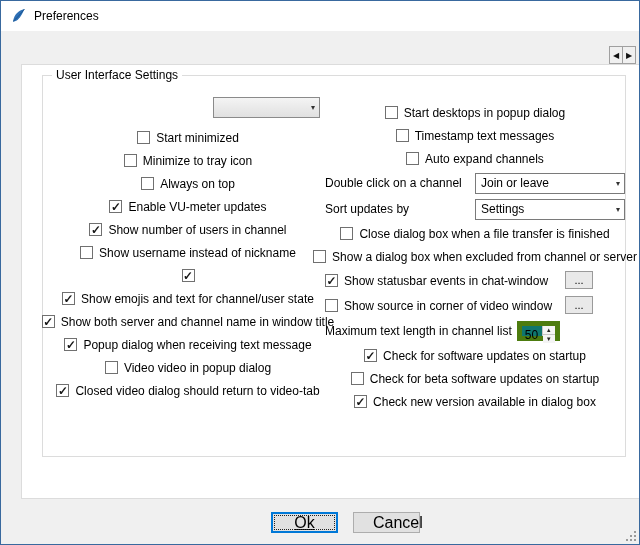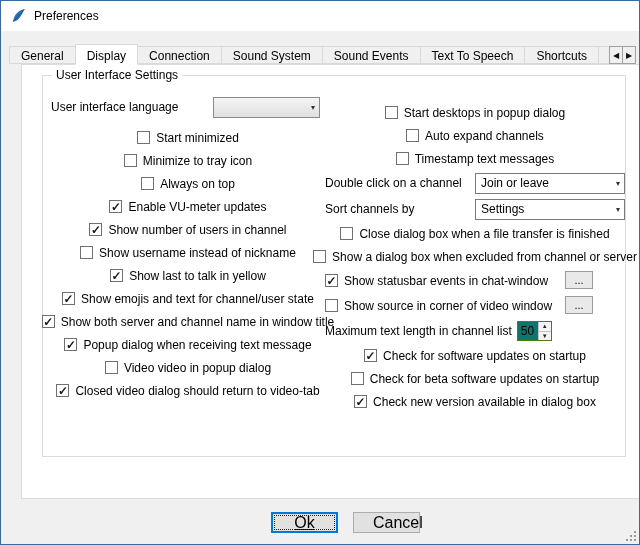--- a/index.html
+++ b/index.html
@@ -61,21 +61,21 @@
 
   .combo-row { position:relative; height:26px; display:flex; align-items:center; }
   .combo-row .combo { position:absolute; right:0; width:150px; }
 
   .cbb-row { position:relative; height:25px; display:flex; align-items:center; gap:6px; }
   .dots-btn { position:absolute; left:240px; top:3px; width:28px; height:18px;
               background:#e9e9e9; border:1px solid #9a9a9a; font-size:11px; line-height:12px;
               text-align:center; font-family:"Liberation Sans", sans-serif; }
 
   .spin-row { height:26px; display:flex; align-items:center; }
-  .spin { margin-left:5px; display:inline-flex; height:20px; border:1px solid #4d7c0f; background:#0f766e; }
+  .spin { margin-left:5px; display:inline-flex; height:20px; border:5px solid #4d7c0f; background:#0f766e; }
   .spin-val { width:20px; padding-left:3px; line-height:18px; }
   .spin-btns { width:13px; display:flex; flex-direction:column; border-left:1px solid #c5c5c5; }
   .spin-btn { flex:1; font-size:6px; line-height:8px; text-align:center; background:#f4f4f4; color:#222; }
   .spin-btn + .spin-btn { border-top:1px solid #c5c5c5; }
 
   
   .btn { position:absolute; top:511px; width:67px; height:21px; background:#e1e1e1;
          border:1px solid #adadad; text-align:center; line-height:18px; font-size:16px;
          font-family:"Liberation Sans", sans-serif; }
   .btn-ok { left:270px; border:1px solid #0078d7; box-shadow:inset 0 0 0 1px #0078d7;
@@ -93,46 +93,35 @@
   <div class="titlebar">
     <span class="app-icon">
       <svg viewBox="0 0 16 16" width="16" height="16">
         <path d="M3 13.5 C4 6.5, 8.5 2.5, 14.5 1 C12.5 5.5, 11 8.5, 8 11.5 C6.3 13, 4.8 13.5, 3 13.5 Z" fill="#2d6fb5"></path>
         <path d="M3 13.5 C6.5 10.5, 10 6.5, 14.5 1" stroke="#174f85" stroke-width="0.8" fill="none"></path>
       </svg>
     </span>
     <span class="title">Preferences</span>
   </div>
 
-  <div class="tabs">
-    <div class="tab">General</div>
-    <div class="tab active">Display</div>
-    <div class="tab">Connection</div>
-    <div class="tab">Sound System</div>
-    <div class="tab">Sound Events</div>
-    <div class="tab">Text To Speech</div>
-    <div class="tab">Shortcuts</div>
-    <div class="tab">Video</div>
-  </div>
   <div class="tab-scroll">
     <div class="tsb">
         <span>◀</span>
       </div>
     <div class="tsb">
         <span>▶</span>
       </div>
   </div>
 
   <div class="page">
     <div class="group">
       <span class="group-title">User Interface Settings</span>
 
       <div class="col-left">
         <div class="lang-row">
-          <span class="lbl">User interface language</span>
           <div class="combo combo-gray">
             <span></span>
             <span class="combo-arrow">▾</span>
           </div>
         </div>
 
         <div class="cb-row">
           <span class="cb"></span>
           <span class="lbl">Start minimized</span>
         </div>
@@ -151,21 +140,20 @@
         <div class="cb-row">
           <span class="cb checked">✓</span>
           <span class="lbl">Show number of users in channel</span>
         </div>
         <div class="cb-row">
           <span class="cb"></span>
           <span class="lbl">Show username instead of nickname</span>
         </div>
         <div class="cb-row">
           <span class="cb checked">✓</span>
-          <span class="lbl">Show last to talk in yellow</span>
         </div>
         <div class="cb-row">
           <span class="cb checked">✓</span>
           <span class="lbl">Show emojis and text for channel/user state</span>
         </div>
         <div class="cb-row">
           <span class="cb checked">✓</span>
           <span class="lbl">Show both server and channel name in window title</span>
         </div>
         <div class="cb-row">
@@ -182,37 +170,37 @@
         </div>
       </div>
 
       <div class="col-right">
         <div class="cb-row">
           <span class="cb"></span>
           <span class="lbl">Start desktops in popup dialog</span>
         </div>
         <div class="cb-row">
           <span class="cb"></span>
+          <span class="lbl">Timestamp text messages</span>
+        </div>
+        <div class="cb-row">
+          <span class="cb"></span>
           <span class="lbl">Auto expand channels</span>
-        </div>
-        <div class="cb-row">
-          <span class="cb"></span>
-          <span class="lbl">Timestamp text messages</span>
         </div>
 
         <div class="combo-row">
           <span class="lbl">Double click on a channel</span>
           <div class="combo">
             <span>Join or leave</span>
             <span class="combo-arrow">▾</span>
           </div>
         </div>
 
         <div class="combo-row">
-          <span class="lbl">Sort channels by</span>
+          <span class="lbl">Sort updates by</span>
           <div class="combo">
             <span>Settings</span>
             <span class="combo-arrow">▾</span>
           </div>
         </div>
 
         <div class="cb-row">
           <span class="cb"></span>
           <span class="lbl">Close dialog box when a file transfer is finished</span>
         </div>

